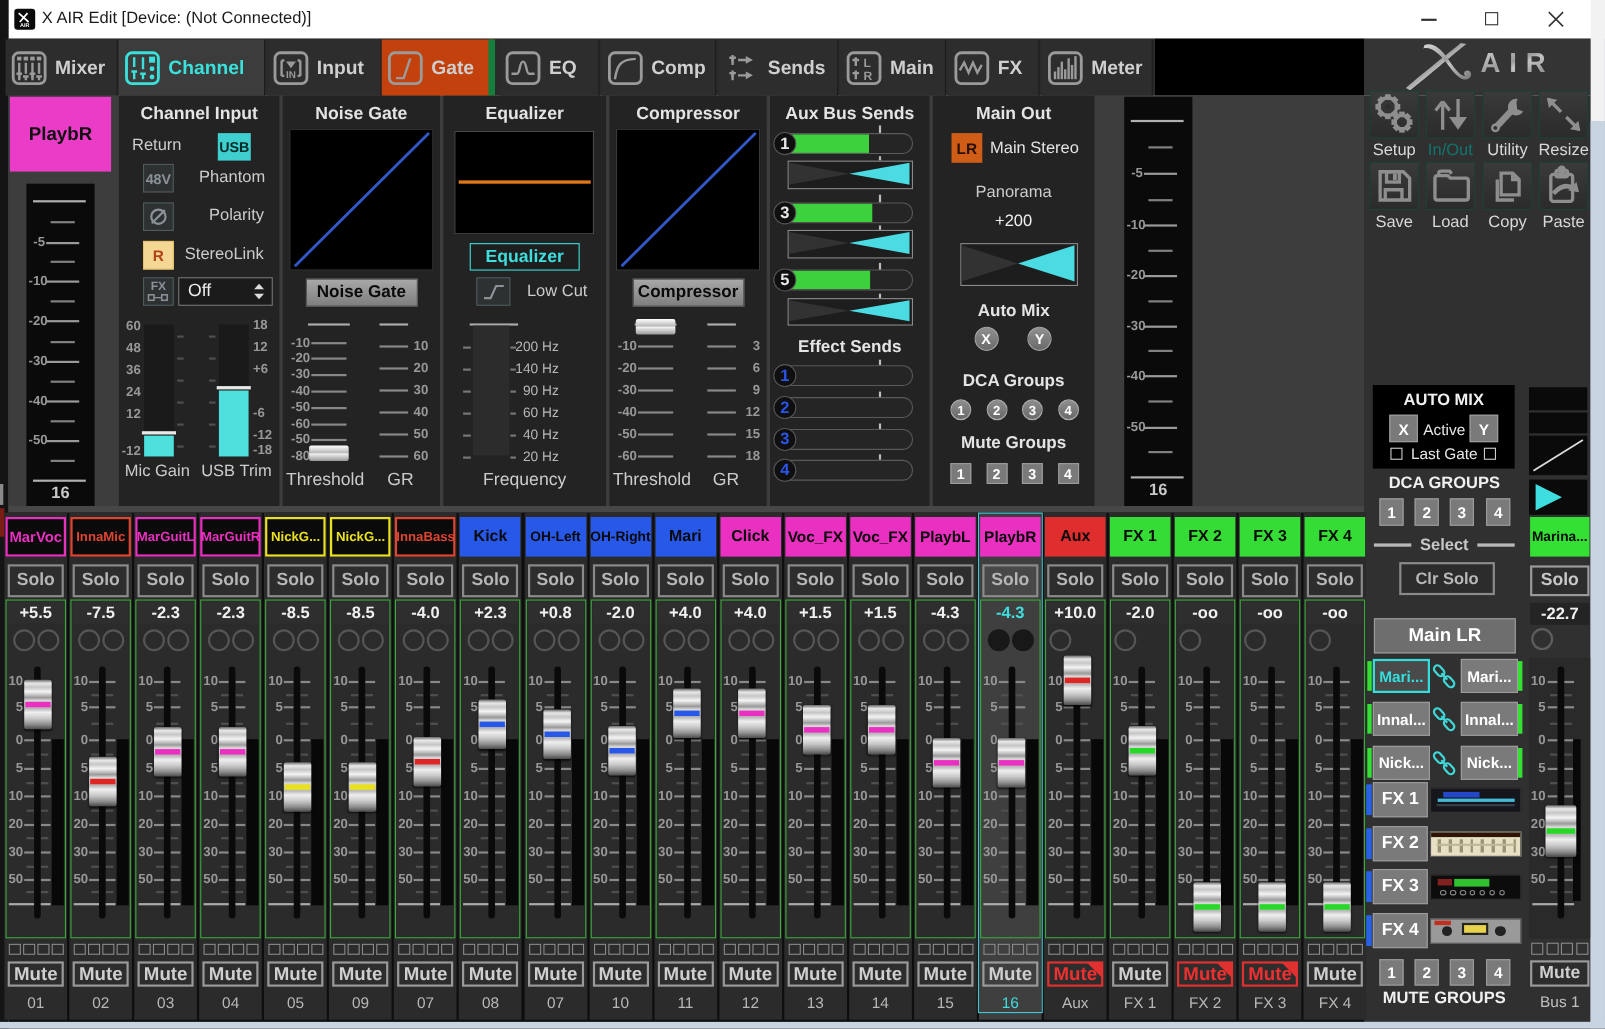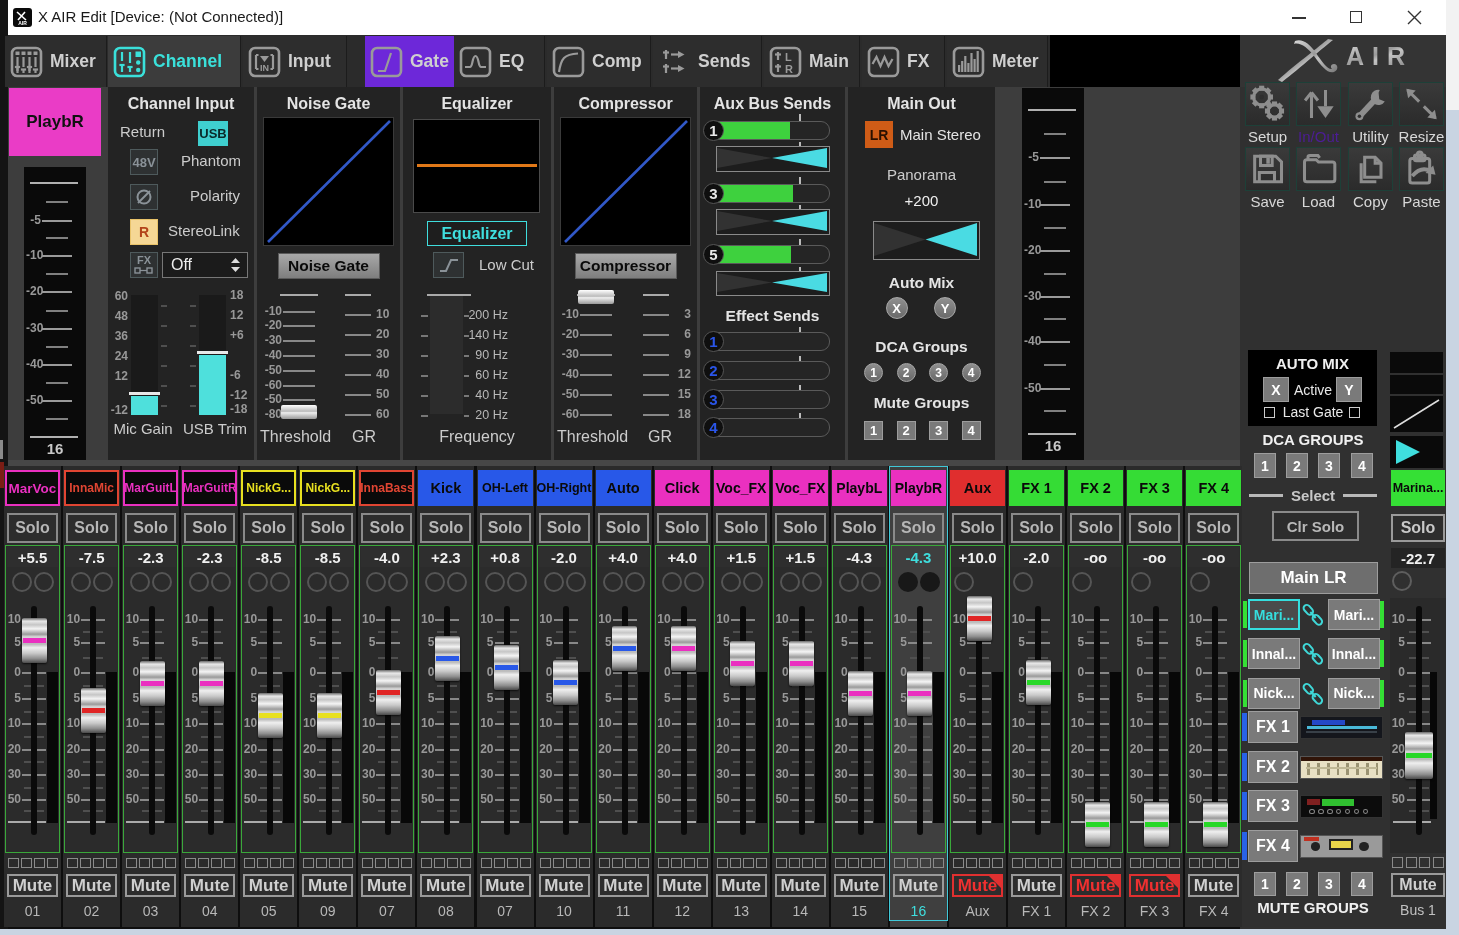--- a/index.html
+++ b/index.html
@@ -77,21 +77,21 @@
 <div class="abs" style="left:243px;top:36px;width:104px;height:51px;background:#2d2d2d;border-right:1px solid #1c1c1c;display:flex;align-items:center;">
 <div style="margin-left:5px;width:33px;height:32px;"><svg width="33" height="32" viewBox="0 0 33 32">
         <rect x="2" y="2" width="29" height="28" rx="5" stroke="#9a9a9a" fill="none" stroke-width="2.6"></rect>
         <path d="M8 9 v14 M8 9 h2.5 M8 23 h2.5" stroke="#9a9a9a" fill="none" stroke-width="2.2"></path>
         <path d="M25 9 v14 M25 9 h-2.5 M25 23 h-2.5" stroke="#9a9a9a" fill="none" stroke-width="2.2"></path>
         <path d="M12 10 h9 l-4.5 6 z" fill="#9a9a9a" stroke="none"></path>
         <text x="16.5" y="24.5" fill="#9a9a9a" font-size="9" font-weight="bold" text-anchor="middle" font-family="Liberation Sans">IN</text>
       </svg></div>
 <div style="margin-left:7px;color:#cfcfcf;font-weight:bold;font-size:17.5px;">Input</div>
   </div>
-<div class="abs" style="left:365px;top:36px;width:103px;height:51px;background:#6d28d9;border-right:6px solid #15803d;display:flex;align-items:center;">
+<div class="abs" style="left:347px;top:36px;width:103px;height:51px;background:#c2410c;border-right:6px solid #15803d;display:flex;align-items:center;">
 <div style="margin-left:5px;width:33px;height:32px;"><svg width="33" height="32" viewBox="0 0 33 32">
         <rect x="2" y="2" width="29" height="28" rx="5" stroke="#9a9a9a" fill="none" stroke-width="2.6"></rect>
         <path d="M8 25 L15 25 L21 7" stroke="#9a9a9a" fill="none" stroke-width="2.2"></path>
       </svg></div>
 <div style="margin-left:7px;color:#cfcfcf;font-weight:bold;font-size:17.5px;">Gate</div>
   </div>
 <div class="abs" style="left:454px;top:36px;width:91px;height:51px;background:#2d2d2d;border-right:1px solid #1c1c1c;display:flex;align-items:center;">
 <div style="margin-left:5px;width:33px;height:32px;"><svg width="33" height="32" viewBox="0 0 33 32">
         <rect x="2" y="2" width="29" height="28" rx="5" stroke="#9a9a9a" fill="none" stroke-width="2.6"></rect>
         <path d="M6 21 L11 21 C14 21 13 10 16.5 10 C20 10 19 21 22 21 L27 21" stroke="#9a9a9a" fill="none" stroke-width="2.2"></path>
@@ -1044,21 +1044,21 @@
 <div class="thumb" style="left:553.0px;top:659.6px;">
     <div class="thumbline" style="background:#2858e8;"></div>
   </div>
 <div class="abs" style="left:539.5px;top:858px;width:11px;height:10px;border:1.5px solid #8a8a8a;"></div>
 <div class="abs" style="left:552.5px;top:858px;width:11px;height:10px;border:1.5px solid #8a8a8a;"></div>
 <div class="abs" style="left:565.5px;top:858px;width:11px;height:10px;border:1.5px solid #8a8a8a;"></div>
 <div class="abs" style="left:578.5px;top:858px;width:11px;height:10px;border:1.5px solid #8a8a8a;"></div>
 <div class="abs ctr" style="left:538.5px;top:874px;width:51px;height:23px;background:#2d2d2d;border:2px solid #9a9a9a;color:#cfcfcf;font-weight:bold;font-size:17px;">Mute</div>
 <div class="abs" style="left:535.5px;top:903px;width:57px;text-align:center;color:#b8b8b8;font-size:14px;">10</div>
 <div class="abs" style="left:594.6px;top:466px;width:57px;height:461px;background:#2b2b2b;"></div>
-<div class="abs ctr" style="left:595.6px;top:470px;width:55px;height:36px;background:#2858e8;color:#0a0a0a;font-weight:bold;font-size:14.5px;white-space:nowrap;">Auto</div>
+<div class="abs ctr" style="left:595.6px;top:470px;width:55px;height:36px;background:#2858e8;color:#0a0a0a;font-weight:bold;font-size:14.5px;white-space:nowrap;">Mari</div>
 <div class="abs ctr" style="left:597.6px;top:513px;width:51px;height:30px;background:#2d2d2d;border:2px solid #8a8a8a;color:#b6b6b6;font-weight:bold;font-size:16px;">Solo</div>
 <div class="abs" style="left:595.6px;top:545px;width:55px;height:308px;border:1.5px solid #3aa83a;"></div>
 <div class="abs ctr" style="left:597.6px;top:547px;width:51px;height:20px;background:#2e2e2e;color:#f0f0f0;font-weight:bold;font-size:15px;">+4.0</div>
 <div class="abs" style="left:602.6px;top:572px;width:20px;height:20px;border-radius:50%;border:2.5px solid #555;"></div>
 <div class="abs" style="left:624.6px;top:572px;width:20px;height:20px;border-radius:50%;border:2.5px solid #555;"></div>
 <div class="glab" style="left:596.6px;top:611.9px;width:15px;">10</div>
 <div class="tick" style="left:612.6px;top:618.9px;width:9px;"></div>
 <div class="tick" style="left:627.6px;top:618.9px;width:9px;"></div>
 <div class="glab" style="left:596.6px;top:635.3px;width:15px;">5</div>
 <div class="tick" style="left:612.6px;top:642.3px;width:9px;"></div>
@@ -1723,21 +1723,21 @@
       <rect x="21.8" y="15.8" width="4.4" height="4.4" fill="#8e8e8e" stroke="none" transform="rotate(270 24.0 18.0)"></rect>
       <rect x="26.042640687119285" y="17.557359312880717" width="4.4" height="4.4" fill="#8e8e8e" stroke="none" transform="rotate(315 28.242640687119284 19.757359312880716)"></rect>
     </svg></div>
 <div class="abs" style="left:1242px;top:128px;width:51px;text-align:center;color:#d8d8d8;font-size:15px;">Setup</div>
 <div class="abs" style="left:1296px;top:82px;width:45px;height:44px;background:linear-gradient(180deg,#3a3a3a,#2b2b2b);border:1px solid #1d4038;"><svg width="43" height="42" viewBox="0 0 36 36">
       <path d="M12 30 L12 8 M12 8 L6.5 15 M12 8 L17.5 15" stroke="#8e8e8e" fill="none" stroke-width="2.6"></path>
       <path d="M24 6 L24 22 M16.5 22 h15 l-7.5 9 z" stroke="none" fill="none"></path>
       <path d="M24 6 L24 20" stroke="#8e8e8e" fill="none" stroke-width="2.6"></path>
       <path d="M17 20 h14 l-7 10 z" fill="#8e8e8e" stroke="none"></path>
     </svg></div>
-<div class="abs" style="left:1293px;top:128px;width:51px;text-align:center;color:#4c1d95;font-size:15px;">In/Out</div>
+<div class="abs" style="left:1293px;top:128px;width:51px;text-align:center;color:#0f766e;font-size:15px;">In/Out</div>
 <div class="abs" style="left:1348px;top:82px;width:45px;height:44px;background:linear-gradient(180deg,#3a3a3a,#2b2b2b);border:1px solid #1d4038;"><svg width="43" height="42" viewBox="0 0 36 36">
       <path d="M25 6 a6.5 6.5 0 1 0 6 9 l-5-1 -1.5-5.5 z" fill="#8e8e8e" stroke="none" transform="rotate(10 26 11)"></path>
       <path d="M23 13 L9 28" stroke="#8e8e8e" stroke-width="5" fill="none"></path>
       <circle cx="8.5" cy="28.5" r="3.4" fill="#8e8e8e" stroke="none"></circle>
       <circle cx="8.5" cy="28.5" r="1.5" fill="#2f2f2f" stroke="none"></circle>
     </svg></div>
 <div class="abs" style="left:1345px;top:128px;width:51px;text-align:center;color:#d8d8d8;font-size:15px;">Utility</div>
 <div class="abs" style="left:1399px;top:82px;width:45px;height:44px;background:linear-gradient(180deg,#3a3a3a,#2b2b2b);border:1px solid #1d4038;"><svg width="43" height="42" viewBox="0 0 36 36">
       <path d="M6 6 L16 16" stroke="#8e8e8e" fill="none" stroke-width="2.6"></path>
       <path d="M5 5 l8 1.5 -6.5 6.5 z" fill="#8e8e8e" stroke="none"></path>

